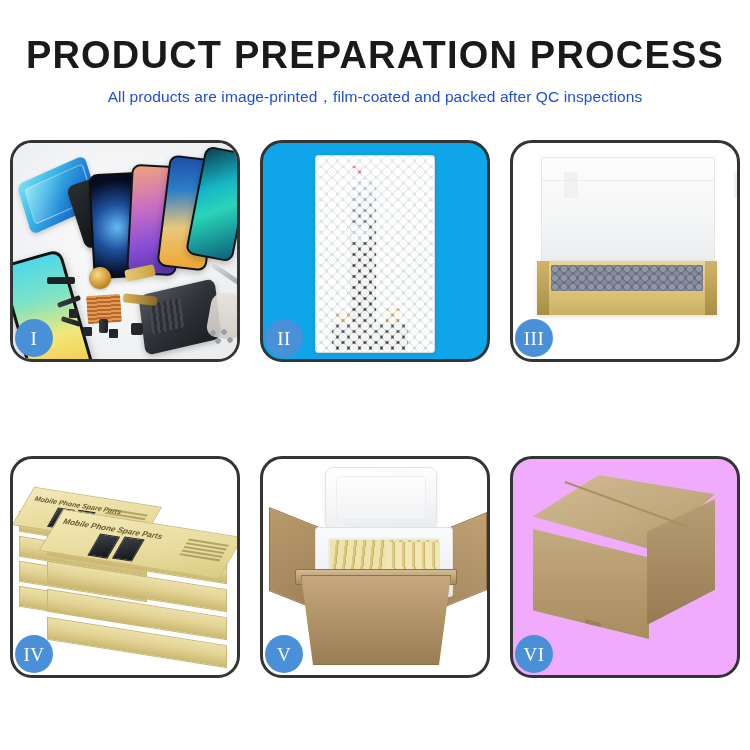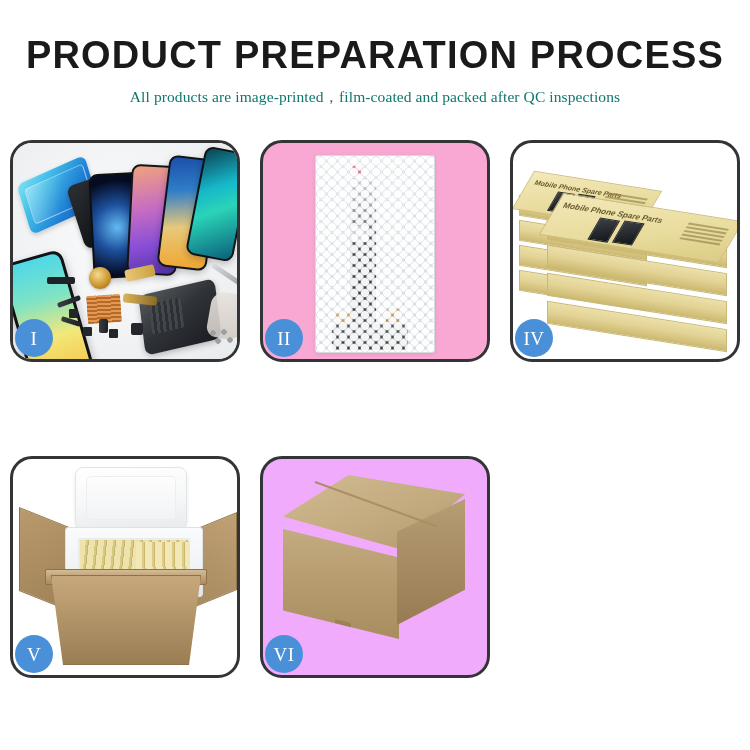--- a/index.html
+++ b/index.html
@@ -34,25 +34,25 @@
     font-size: 38px;
     font-weight: 700;
     letter-spacing: 1.2px;
     color: #1a1a1a;
     line-height: 1.05;
     white-space: nowrap;
   }
   .subtitle {
     margin: 0;
     padding-top: 11px;
-    font-family: Liberation Serif, serif;
+    font-family: Liberation Sans, sans-serif;
     font-size: 15.5px;
     font-weight: 400;
     letter-spacing: 0.1px;
-    color: #0f766e;
+    color: #1d4ed8;
     white-space: nowrap;
   }
 
   
   .grid {
     position: absolute;
     left: 10px;
     top: 140px;
     width: 730px;
     height: 545px;
@@ -204,21 +204,21 @@
   .screws {
     position:absolute; left:196px; top:186px; width:26px; height:16px;
     background:
       radial-gradient(circle at 4px 4px, #9aa0a6 2.5px, transparent 3px),
       radial-gradient(circle at 15px 3px, #9aa0a6 2.5px, transparent 3px),
       radial-gradient(circle at 9px 12px, #9aa0a6 2.5px, transparent 3px),
       radial-gradient(circle at 21px 11px, #9aa0a6 2.5px, transparent 3px);
   }
 
   
-  .p2 { background:#f9a8d4; }
+  .p2 { background:#0ea5e9; }
   .bubble-pack {
     position:absolute; left:52px; top:12px; width:118px; height:196px;
     background: linear-gradient(170deg,#f4f6f7 0%,#e7ebee 50%,#dde2e6 100%);
     border:1px solid #d5dade; border-radius:3px;
     box-shadow: 0 1px 4px rgba(0,0,0,.09);
     overflow:hidden;
   }
   .bubbles {
     position:absolute; inset:0;
     background-image:
@@ -461,20 +461,34 @@
           <div class="conn-l"></div>
           <div class="conn-r"></div>
           <div class="dark-base"></div>
           <div class="pink-dot"></div>
           <div class="bubbles"></div>
         </div>
       </div>
       <div class="badge">II</div>
     </div>
 
+    <div class="panel p3">
+      <div class="panel-inner">
+        <div class="lid3">
+          <div class="lid3-tab-l"></div>
+          <div class="lid3-tab-r"></div>
+        </div>
+        <div class="tray3">
+          <div class="tray3-lip-l"></div>
+          <div class="tray3-lip-r"></div>
+          <div class="tray3-in"></div>
+        </div>
+      </div>
+      <div class="badge">III</div>
+    </div>
 
     <div class="panel p4">
       <div class="panel-inner">
         <div class="stack">
           <div class="sbox sb-r1"></div>
           <div class="sbox sb-r2"></div>
           <div class="sbox sb-r3"></div>
           <div class="sbox sb-r4"></div>
 
           <div class="sbox-top st-rear">

